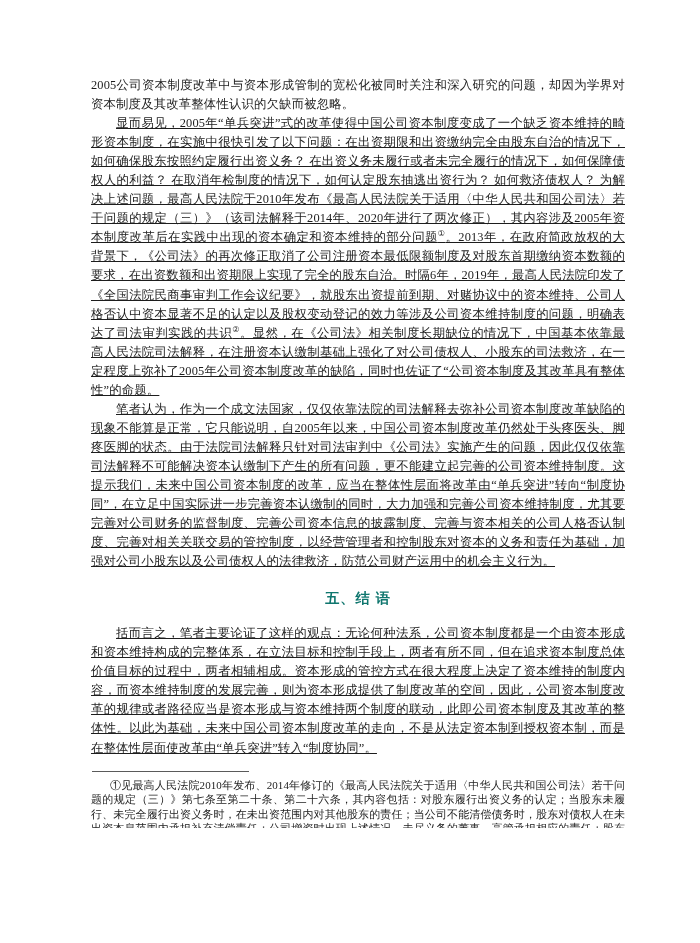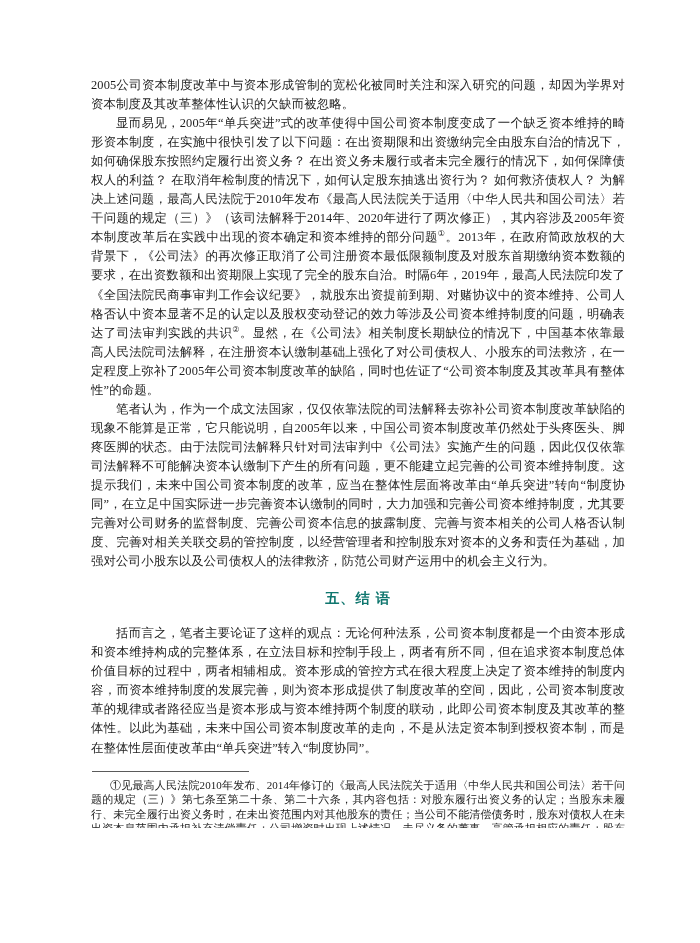--- a/index.html
+++ b/index.html
@@ -38,20 +38,21 @@
     font-size: 12.4px;
     line-height: 19.05px;
     text-align: justify;
     text-justify: inter-character;
     letter-spacing: 0.15px;
     color: #1d1d1d;
     text-indent: 0;
   }
   p.body-par.indent {
     text-indent: 25px;
+    text-decoration: underline;
   }
 
   sup.fn-ref {
     font-size: 8px;
     vertical-align: super;
     line-height: 0;
   }
 
   
   h2.section-heading {

